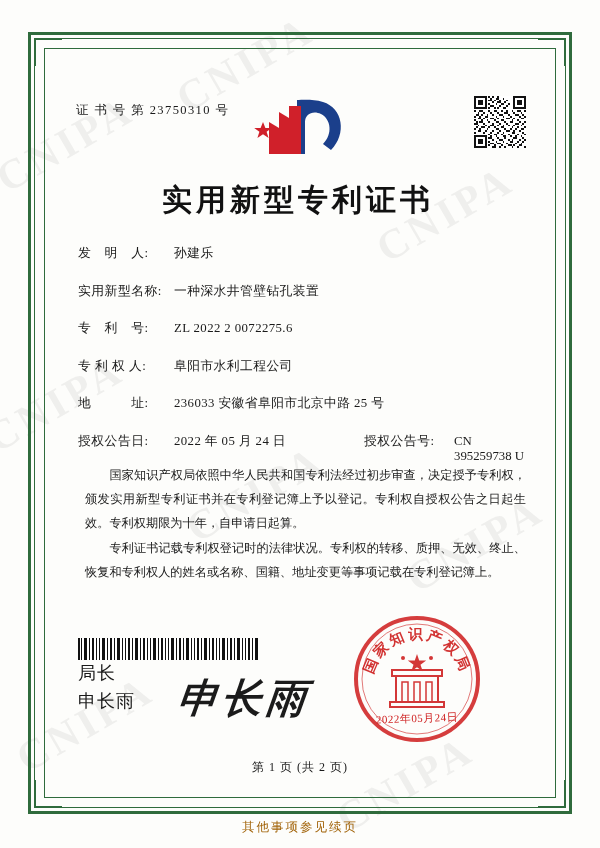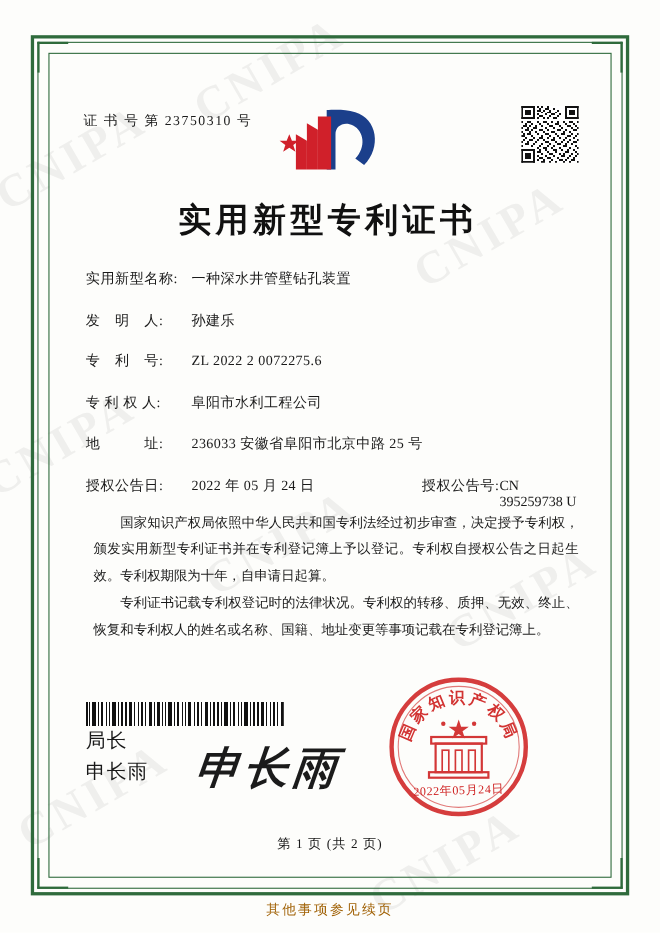--- a/index.html
+++ b/index.html
@@ -121,21 +121,20 @@
   }
   .field-row.dual .field-value {
     flex: 0 0 auto;
     width: 190px;
   }
   .field-row.dual .field-label2 {
     flex: 0 0 auto;
     width: 90px;
     letter-spacing: 0.5px;
     white-space: nowrap;
-    text-align: right;
   }
   .field-row.dual .field-value2 {
     flex: 1 1 auto;
   }
 
   .paragraphs {
     position: absolute;
     left: 18px; right: 14px; top: 404px;
     font-size: 12.2px;
     line-height: 1.95;
@@ -433,27 +432,27 @@
             <rect x="28" y="28" width="1" height="1"></rect>
         </g>
       </svg>
     </div>
 
     <div class="title">实用新型专利证书</div>
 
     <div class="fields">
 
       <div class="field-row">
+        <div class="field-label">发　明　人:</div>
+        <div class="field-value">孙建乐</div>
+      </div>
+
+      <div class="field-row">
         <div class="field-label">实用新型名称:</div>
         <div class="field-value">一种深水井管壁钻孔装置</div>
-      </div>
-
-      <div class="field-row">
-        <div class="field-label">发　明　人:</div>
-        <div class="field-value">孙建乐</div>
       </div>
 
       <div class="field-row">
         <div class="field-label">专　利　号:</div>
         <div class="field-value">ZL 2022 2 0072275.6</div>
       </div>
 
 
       <div class="field-row">
         <div class="field-label">专 利 权 人:</div>

